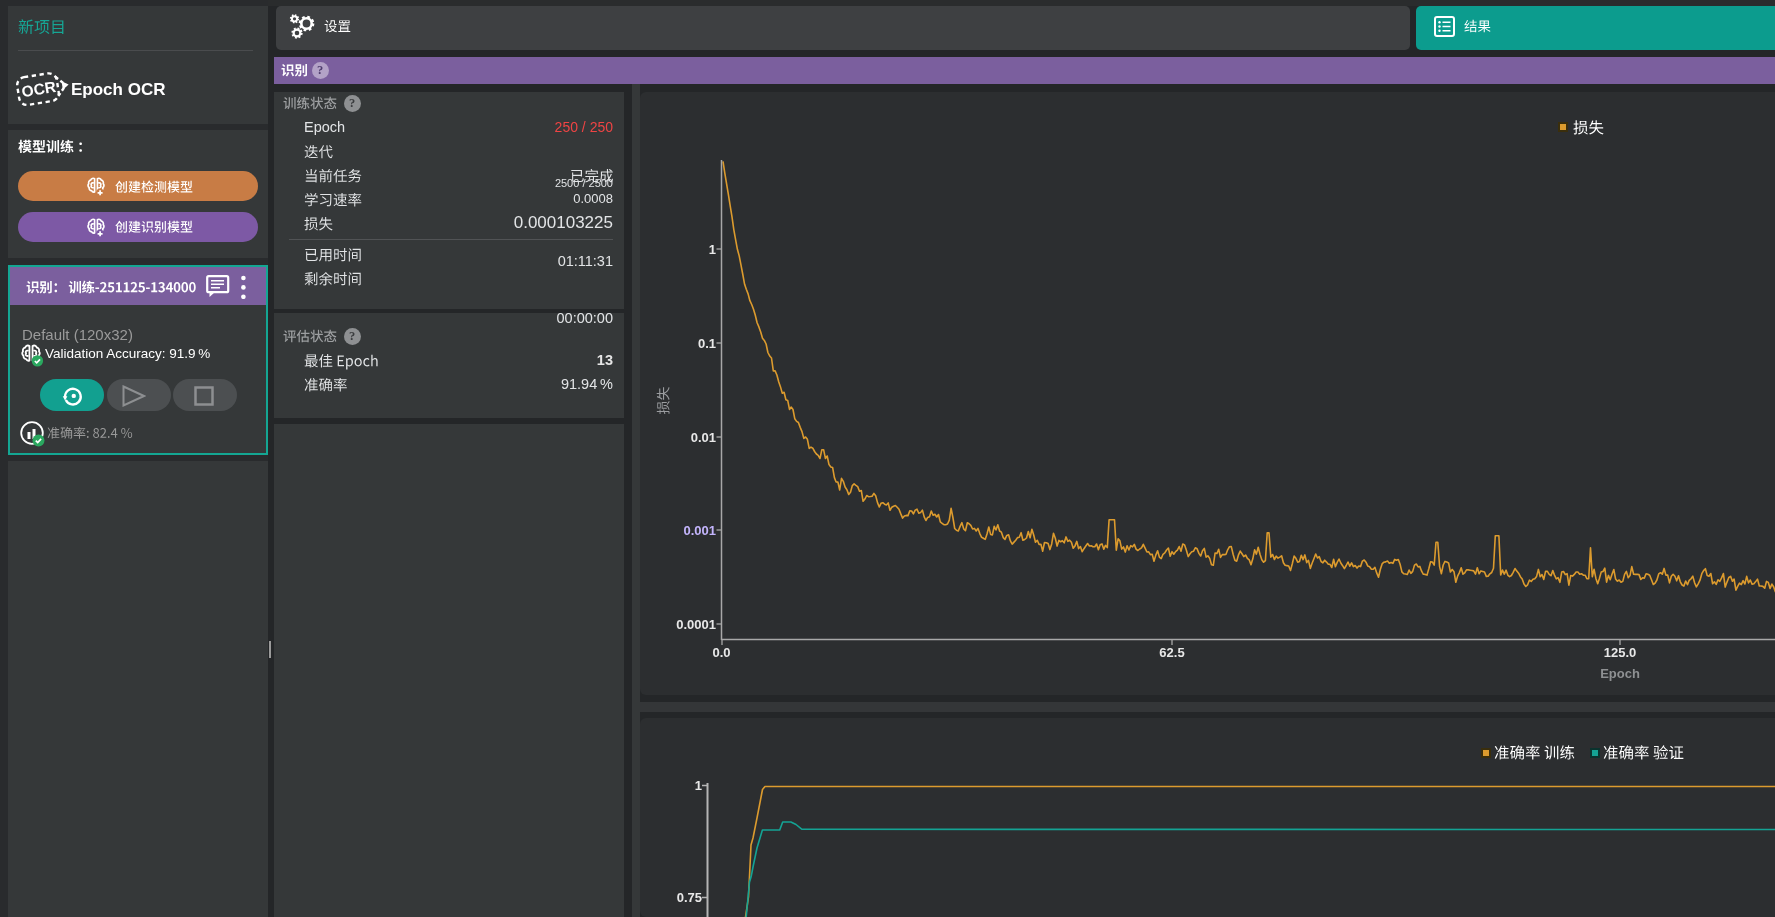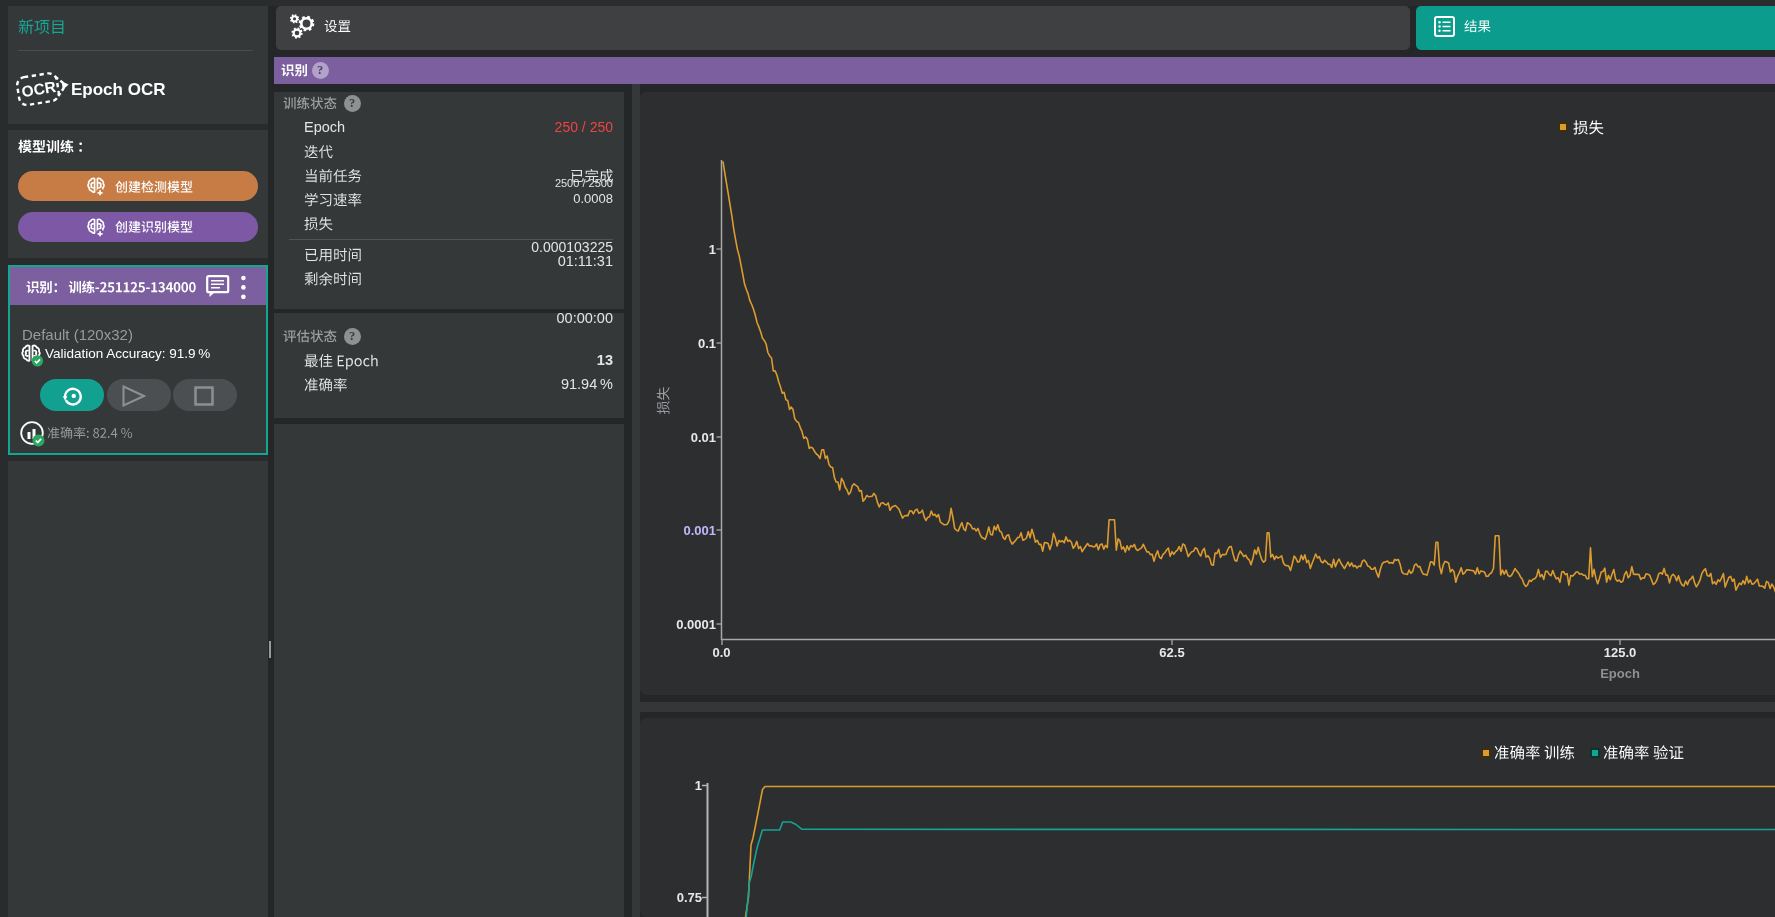--- a/index.html
+++ b/index.html
@@ -143,21 +143,21 @@
 <svg style="position:absolute;left:569.5px;top:165.5px;overflow:visible" width="43.5" height="19.5" viewBox="0 -15.2 43.5 19.5">
       <path fill="#e2e4e6" d="M1.3 -11.3V-10.2H10.8V-6.4H3.2V-8.8H2.1V-1.5C2.1 0.3 2.9 0.8 5.2 0.8C5.8 0.8 10.1 0.8 10.7 0.8C13.1 0.8 13.5 -0.0 13.8 -2.7C13.5 -2.8 13.0 -3.0 12.7 -3.2C12.5 -0.8 12.3 -0.3 10.7 -0.3C9.7 -0.3 5.9 -0.3 5.1 -0.3C3.6 -0.3 3.2 -0.5 3.2 -1.5V-5.3H10.8V-4.6H12.0V-11.3Z M17.8 -7.9V-6.9H25.7V-7.9ZM15.3 -5.2V-4.2H19.2C19.0 -1.6 18.4 -0.4 15.1 0.3C15.3 0.5 15.6 0.9 15.7 1.2C19.3 0.4 20.1 -1.2 20.3 -4.2H22.9V-0.6C22.9 0.6 23.2 0.9 24.6 0.9C24.8 0.9 26.5 0.9 26.8 0.9C27.9 0.9 28.2 0.4 28.4 -1.6C28.1 -1.7 27.6 -1.8 27.4 -2.0C27.3 -0.3 27.2 -0.1 26.7 -0.1C26.3 -0.1 25.0 -0.1 24.7 -0.1C24.1 -0.1 24.0 -0.1 24.0 -0.6V-4.2H28.2V-5.2ZM20.6 -12.0C20.9 -11.5 21.1 -11.0 21.3 -10.5H15.7V-7.3H16.8V-9.5H26.7V-7.3H27.8V-10.5H22.6C22.4 -11.0 22.0 -11.8 21.7 -12.3Z M36.9 -12.2C36.9 -11.3 36.9 -10.5 37.0 -9.7H30.9V-5.6C30.9 -3.8 30.7 -1.2 29.5 0.5C29.8 0.7 30.2 1.0 30.4 1.3C31.8 -0.7 32.0 -3.6 32.0 -5.6V-5.7H34.6C34.6 -3.2 34.5 -2.3 34.3 -2.1C34.2 -2.0 34.1 -1.9 33.9 -1.9C33.6 -1.9 33.0 -1.9 32.3 -2.0C32.5 -1.7 32.6 -1.3 32.6 -1.0C33.3 -0.9 34.0 -0.9 34.4 -1.0C34.8 -1.0 35.0 -1.1 35.2 -1.4C35.6 -1.8 35.6 -3.0 35.7 -6.3C35.7 -6.4 35.7 -6.7 35.7 -6.7H32.0V-8.7H37.0C37.2 -6.3 37.6 -4.2 38.1 -2.5C37.1 -1.4 36.0 -0.5 34.7 0.2C35.0 0.4 35.4 0.9 35.5 1.1C36.7 0.4 37.7 -0.4 38.5 -1.3C39.2 0.2 40.1 1.1 41.2 1.1C42.3 1.1 42.7 0.3 42.9 -2.1C42.6 -2.2 42.2 -2.5 42.0 -2.7C41.9 -0.8 41.7 -0.1 41.3 -0.1C40.5 -0.1 39.9 -0.9 39.4 -2.3C40.4 -3.7 41.3 -5.4 41.9 -7.2L40.8 -7.5C40.4 -6.1 39.7 -4.7 38.9 -3.6C38.6 -5.0 38.3 -6.7 38.1 -8.7H42.8V-9.7H38.1C38.0 -10.5 38.0 -11.3 38.0 -12.2ZM38.7 -11.5C39.7 -11.0 40.8 -10.2 41.3 -9.7L42.0 -10.5C41.4 -11.0 40.3 -11.7 39.4 -12.1Z"></path>
     </svg>
 <svg style="position:absolute;left:304.0px;top:189.5px;overflow:visible" width="58.0" height="19.5" viewBox="0 -15.2 58.0 19.5">
       <path fill="#e2e4e6" d="M6.7 -5.0V-4.0H0.9V-3.0H6.7V-0.2C6.7 0.0 6.6 0.1 6.3 0.1C6.0 0.1 5.0 0.1 3.9 0.1C4.1 0.4 4.3 0.8 4.4 1.1C5.7 1.1 6.5 1.1 7.1 0.9C7.6 0.8 7.8 0.5 7.8 -0.2V-3.0H13.7V-4.0H7.8V-4.6C9.1 -5.1 10.4 -6.0 11.4 -6.8L10.7 -7.3L10.4 -7.3H3.3V-6.3H9.2C8.5 -5.8 7.5 -5.3 6.7 -5.0ZM6.1 -11.9C6.6 -11.3 7.0 -10.4 7.2 -9.8H4.1L4.6 -10.0C4.4 -10.6 3.8 -11.4 3.2 -12.0L2.3 -11.6C2.8 -11.1 3.3 -10.3 3.6 -9.8H1.2V-6.9H2.2V-8.8H12.4V-6.9H13.5V-9.8H11.1C11.5 -10.4 12.0 -11.1 12.5 -11.7L11.4 -12.1C11.0 -11.4 10.4 -10.5 9.9 -9.8H7.5L8.3 -10.1C8.1 -10.7 7.6 -11.6 7.1 -12.3Z M17.8 -8.2C19.2 -7.3 20.9 -5.9 21.7 -5.1L22.5 -6.0C21.6 -6.8 19.9 -8.0 18.6 -8.9ZM16.0 -1.9 16.4 -0.9C18.6 -1.6 21.9 -2.8 24.9 -3.8L24.7 -4.8C21.5 -3.7 18.1 -2.6 16.0 -1.9ZM16.2 -11.1V-10.1H26.3C26.2 -3.4 26.1 -0.7 25.6 -0.2C25.4 -0.0 25.3 0.0 25.0 0.0C24.6 0.0 23.7 0.0 22.7 -0.1C22.9 0.2 23.0 0.7 23.1 1.0C23.9 1.0 24.8 1.1 25.4 1.0C25.9 1.0 26.3 0.8 26.6 0.3C27.2 -0.4 27.3 -2.9 27.4 -10.5C27.4 -10.7 27.4 -11.1 27.4 -11.1Z M30.0 -11.0C30.8 -10.3 31.8 -9.2 32.2 -8.5L33.1 -9.2C32.6 -9.8 31.6 -10.9 30.8 -11.6ZM32.9 -7.0H29.7V-6.0H31.8V-1.5C31.1 -1.2 30.4 -0.6 29.6 0.1L30.3 1.0C31.1 0.1 31.8 -0.6 32.3 -0.6C32.7 -0.6 33.1 -0.2 33.7 0.2C34.8 0.7 36.0 0.9 37.7 0.9C39.1 0.9 41.6 0.8 42.6 0.7C42.7 0.4 42.8 -0.1 42.9 -0.3C41.5 -0.2 39.4 -0.1 37.7 -0.1C36.2 -0.1 34.9 -0.2 34.0 -0.7C33.5 -1.0 33.1 -1.3 32.9 -1.4ZM35.2 -7.7H37.5V-5.8H35.2ZM38.6 -7.7H41.0V-5.8H38.6ZM37.5 -12.2V-10.7H33.6V-9.7H37.5V-8.5H34.2V-4.9H37.0C36.2 -3.7 34.8 -2.5 33.4 -2.0C33.7 -1.8 34.0 -1.4 34.1 -1.1C35.3 -1.8 36.6 -2.9 37.5 -4.1V-0.7H38.6V-4.1C39.8 -3.2 41.1 -2.1 41.8 -1.4L42.5 -2.1C41.7 -2.9 40.2 -4.0 38.9 -4.9H42.0V-8.5H38.6V-9.7H42.7V-10.7H38.6V-12.2Z M55.5 -9.3C55.0 -8.7 54.1 -7.9 53.5 -7.5L54.3 -6.9C54.9 -7.4 55.8 -8.1 56.4 -8.8ZM44.3 -4.9 44.9 -4.0C45.8 -4.5 47.0 -5.1 48.1 -5.7L47.9 -6.5C46.6 -5.9 45.2 -5.3 44.3 -4.9ZM44.7 -8.7C45.5 -8.2 46.5 -7.5 46.9 -7.0L47.7 -7.6C47.2 -8.1 46.3 -8.8 45.5 -9.3ZM53.3 -5.9C54.3 -5.3 55.6 -4.4 56.2 -3.9L57.0 -4.5C56.3 -5.1 55.1 -5.9 54.1 -6.5ZM44.2 -2.9V-1.9H50.2V1.2H51.3V-1.9H57.3V-2.9H51.3V-4.1H50.2V-2.9ZM49.8 -12.0C50.0 -11.7 50.3 -11.3 50.5 -10.9H44.5V-9.9H49.9C49.4 -9.2 48.9 -8.6 48.7 -8.4C48.5 -8.1 48.3 -8.0 48.1 -7.9C48.2 -7.7 48.3 -7.2 48.4 -7.0C48.6 -7.1 48.9 -7.2 50.6 -7.3C49.9 -6.6 49.3 -6.0 49.0 -5.8C48.5 -5.4 48.1 -5.1 47.8 -5.1C47.9 -4.8 48.1 -4.3 48.1 -4.1C48.4 -4.2 48.9 -4.3 52.7 -4.7C52.9 -4.4 53.0 -4.1 53.1 -3.9L54.0 -4.3C53.7 -5.0 53.0 -6.0 52.3 -6.8L51.5 -6.4C51.7 -6.1 52.0 -5.8 52.2 -5.5L49.6 -5.3C50.9 -6.3 52.2 -7.6 53.3 -8.9L52.5 -9.4C52.2 -9.0 51.8 -8.6 51.5 -8.2L49.6 -8.1C50.1 -8.6 50.6 -9.2 51.0 -9.9H57.1V-10.9H51.8C51.5 -11.3 51.2 -11.9 50.9 -12.3Z"></path>
     </svg>
 <div style="position:absolute;right:1162px;top:189.2px;line-height:20.5px;font-size:13px;color:#e2e4e6;font-weight:normal;white-space:nowrap;">0.0008</div>
 <svg style="position:absolute;left:304.0px;top:213.5px;overflow:visible" width="29.0" height="19.5" viewBox="0 -15.2 29.0 19.5">
       <path fill="#e2e4e6" d="M7.4 -10.8H11.4V-8.9H7.4ZM6.3 -11.6V-8.1H12.5V-11.6ZM8.9 -5.1V-3.7C8.9 -2.5 8.6 -0.9 4.6 0.2C4.9 0.4 5.2 0.8 5.3 1.1C9.4 -0.2 9.9 -2.2 9.9 -3.7V-5.1ZM9.9 -1.1C11.1 -0.4 12.6 0.6 13.3 1.2L14.0 0.4C13.2 -0.2 11.7 -1.1 10.6 -1.8ZM5.9 -7.0V-1.8H6.9V-6.1H11.9V-1.8H13.0V-7.0ZM2.4 -12.2V-9.3H0.6V-8.2H2.4V-4.9C1.7 -4.6 1.0 -4.4 0.4 -4.3L0.6 -3.2L2.4 -3.8V-0.2C2.4 -0.0 2.4 0.0 2.2 0.0C2.0 0.0 1.4 0.0 0.8 0.0C0.9 0.3 1.1 0.8 1.1 1.1C2.1 1.1 2.6 1.1 3.0 0.9C3.4 0.7 3.5 0.4 3.5 -0.2V-4.2L5.3 -4.7L5.2 -5.7L3.5 -5.2V-8.2H5.2V-9.3H3.5V-12.2Z M21.1 -12.2V-9.6H18.3C18.6 -10.3 18.9 -11.0 19.1 -11.7L17.9 -12.0C17.4 -10.0 16.5 -8.1 15.4 -6.8C15.6 -6.7 16.2 -6.4 16.4 -6.3C16.9 -6.9 17.4 -7.7 17.8 -8.5H21.1V-7.7C21.1 -7.0 21.1 -6.3 21.0 -5.7H15.3V-4.6H20.7C20.1 -2.7 18.6 -1.0 15.1 0.2C15.3 0.4 15.7 0.9 15.8 1.2C19.5 -0.1 21.1 -2.0 21.8 -4.1C22.9 -1.4 24.8 0.4 27.9 1.2C28.0 0.9 28.3 0.4 28.6 0.2C25.6 -0.5 23.7 -2.1 22.7 -4.6H28.2V-5.7H22.1C22.2 -6.3 22.2 -7.0 22.2 -7.7V-8.5H27.0V-9.6H22.2V-12.2Z"></path>
     </svg>
-<div style="position:absolute;right:1162px;top:213.2px;line-height:20.5px;font-size:14px;color:#e2e4e6;font-weight:normal;white-space:nowrap;margin-top:24px;">0.000103225</div>
+<div style="position:absolute;right:1162px;top:213.2px;line-height:20.5px;font-size:17px;color:#e2e4e6;font-weight:normal;white-space:nowrap;">0.000103225</div>
 <div style="position:absolute;left:289px;top:239px;width:324px;height:1px;background:#515355"></div>
 <svg style="position:absolute;left:304.0px;top:244.5px;overflow:visible" width="58.0" height="19.5" viewBox="0 -15.2 58.0 19.5">
       <path fill="#e2e4e6" d="M1.3 -11.3V-10.2H10.8V-6.4H3.2V-8.8H2.1V-1.5C2.1 0.3 2.9 0.8 5.2 0.8C5.8 0.8 10.1 0.8 10.7 0.8C13.1 0.8 13.5 -0.0 13.8 -2.7C13.5 -2.8 13.0 -3.0 12.7 -3.2C12.5 -0.8 12.3 -0.3 10.7 -0.3C9.7 -0.3 5.9 -0.3 5.1 -0.3C3.6 -0.3 3.2 -0.5 3.2 -1.5V-5.3H10.8V-4.6H12.0V-11.3Z M16.7 -11.2V-5.9C16.7 -3.9 16.6 -1.3 15.0 0.5C15.2 0.7 15.6 1.0 15.8 1.2C16.9 0.0 17.4 -1.7 17.6 -3.3H21.3V1.0H22.4V-3.3H26.3V-0.3C26.3 -0.1 26.2 0.0 25.9 0.0C25.6 0.1 24.6 0.1 23.6 0.0C23.8 0.3 23.9 0.8 24.0 1.1C25.4 1.1 26.2 1.1 26.7 0.9C27.2 0.7 27.4 0.4 27.4 -0.3V-11.2ZM17.8 -10.1H21.3V-7.8H17.8ZM26.3 -10.1V-7.8H22.4V-10.1ZM17.8 -6.8H21.3V-4.3H17.7C17.8 -4.9 17.8 -5.4 17.8 -5.9ZM26.3 -6.8V-4.3H22.4V-6.8Z M35.9 -6.6C36.6 -5.4 37.6 -3.9 38.1 -3.0L39.0 -3.6C38.6 -4.5 37.6 -5.9 36.8 -7.0ZM33.7 -5.8V-2.5H31.2V-5.8ZM33.7 -6.8H31.2V-10.0H33.7ZM30.2 -11.0V-0.4H31.2V-1.5H34.7V-11.0ZM40.1 -12.1V-9.3H35.4V-8.2H40.1V-0.5C40.1 -0.2 40.0 -0.1 39.7 -0.1C39.4 -0.1 38.3 -0.1 37.1 -0.1C37.3 0.2 37.5 0.7 37.6 1.0C39.0 1.0 39.9 1.0 40.5 0.8C41.0 0.6 41.2 0.3 41.2 -0.5V-8.2H42.9V-9.3H41.2V-12.1Z M44.8 -8.9V1.2H45.9V-8.9ZM45.0 -11.5C45.7 -10.8 46.5 -9.9 46.8 -9.3L47.7 -9.9C47.3 -10.5 46.6 -11.4 45.9 -12.0ZM49.0 -4.3H52.5V-2.3H49.0ZM49.0 -7.1H52.5V-5.2H49.0ZM48.0 -8.0V-1.4H53.5V-8.0ZM48.6 -11.4V-10.3H55.6V-0.2C55.6 0.0 55.6 0.1 55.4 0.1C55.2 0.1 54.6 0.1 54.0 0.1C54.1 0.4 54.3 0.8 54.3 1.1C55.2 1.1 55.8 1.1 56.2 0.9C56.6 0.7 56.7 0.4 56.7 -0.2V-11.4Z"></path>
     </svg>
 <div style="position:absolute;right:1162px;top:244.2px;line-height:20.5px;font-size:14.5px;color:#e2e4e6;font-weight:normal;white-space:nowrap;margin-top:7px;">01:11:31</div>
 <svg style="position:absolute;left:304.0px;top:268.5px;overflow:visible" width="58.0" height="19.5" viewBox="0 -15.2 58.0 19.5">
       <path fill="#e2e4e6" d="M10.0 -10.4V-2.4H11.0V-10.4ZM12.3 -12.0V-0.2C12.3 0.0 12.2 0.1 11.9 0.1C11.7 0.1 11.0 0.1 10.1 0.1C10.3 0.4 10.4 0.8 10.5 1.1C11.6 1.1 12.3 1.1 12.7 0.9C13.2 0.8 13.3 0.4 13.3 -0.2V-12.0ZM0.8 -4.6 1.1 -3.8 2.8 -4.3V-3.4H3.7V-8.0H2.8V-7.0H1.0V-6.2H2.8V-5.1C2.0 -4.9 1.4 -4.7 0.8 -4.6ZM7.9 -12.1C6.4 -11.6 3.6 -11.3 1.2 -11.2C1.3 -11.0 1.5 -10.6 1.5 -10.3C2.5 -10.4 3.5 -10.5 4.5 -10.6V-9.3H0.8V-8.4H4.5V-4.0C3.6 -2.5 2.0 -0.9 0.6 -0.1C0.8 0.0 1.2 0.4 1.3 0.7C2.4 -0.0 3.6 -1.2 4.5 -2.5V1.1H5.6V-2.7C6.6 -1.9 7.9 -0.8 8.5 -0.3L9.1 -1.2C8.5 -1.6 6.5 -3.1 5.6 -3.7V-8.4H9.3V-9.3H5.6V-10.7C6.7 -10.8 7.8 -11.0 8.7 -11.3ZM6.4 -8.0V-4.5C6.4 -3.7 6.6 -3.5 7.4 -3.5C7.5 -3.5 8.3 -3.5 8.4 -3.5C9.0 -3.5 9.3 -3.8 9.3 -4.9C9.1 -5.0 8.8 -5.1 8.6 -5.2C8.6 -4.3 8.5 -4.2 8.3 -4.2C8.1 -4.2 7.6 -4.2 7.5 -4.2C7.3 -4.2 7.2 -4.2 7.2 -4.5V-5.7C7.8 -5.9 8.6 -6.3 9.1 -6.7L8.5 -7.3C8.2 -7.0 7.7 -6.7 7.2 -6.5V-8.0Z M23.9 -2.5C25.0 -1.6 26.3 -0.3 27.0 0.6L27.9 -0.1C27.3 -0.9 25.9 -2.1 24.8 -3.0ZM18.5 -3.0C17.7 -1.9 16.5 -0.8 15.3 -0.1C15.6 0.1 16.0 0.4 16.2 0.6C17.3 -0.2 18.6 -1.4 19.5 -2.6ZM21.8 -12.3C20.2 -10.3 17.4 -8.3 14.9 -7.2C15.1 -7.0 15.4 -6.6 15.6 -6.3C16.4 -6.7 17.2 -7.2 18.0 -7.7V-6.7H21.2V-4.9H15.9V-3.9H21.2V-0.2C21.2 0.1 21.2 0.1 20.9 0.1C20.7 0.1 19.9 0.1 19.0 0.1C19.2 0.4 19.4 0.9 19.4 1.2C20.6 1.2 21.3 1.1 21.8 1.0C22.2 0.8 22.4 0.5 22.4 -0.1V-3.9H27.7V-4.9H22.4V-6.7H25.5V-7.7H18.1C19.4 -8.6 20.7 -9.7 21.7 -10.8C23.6 -8.8 25.6 -7.6 27.9 -6.5C28.1 -6.8 28.4 -7.2 28.7 -7.4C26.2 -8.4 24.1 -9.6 22.4 -11.5L22.6 -11.8Z M35.9 -6.6C36.6 -5.4 37.6 -3.9 38.1 -3.0L39.0 -3.6C38.6 -4.5 37.6 -5.9 36.8 -7.0ZM33.7 -5.8V-2.5H31.2V-5.8ZM33.7 -6.8H31.2V-10.0H33.7ZM30.2 -11.0V-0.4H31.2V-1.5H34.7V-11.0ZM40.1 -12.1V-9.3H35.4V-8.2H40.1V-0.5C40.1 -0.2 40.0 -0.1 39.7 -0.1C39.4 -0.1 38.3 -0.1 37.1 -0.1C37.3 0.2 37.5 0.7 37.6 1.0C39.0 1.0 39.9 1.0 40.5 0.8C41.0 0.6 41.2 0.3 41.2 -0.5V-8.2H42.9V-9.3H41.2V-12.1Z M44.8 -8.9V1.2H45.9V-8.9ZM45.0 -11.5C45.7 -10.8 46.5 -9.9 46.8 -9.3L47.7 -9.9C47.3 -10.5 46.6 -11.4 45.9 -12.0ZM49.0 -4.3H52.5V-2.3H49.0ZM49.0 -7.1H52.5V-5.2H49.0ZM48.0 -8.0V-1.4H53.5V-8.0ZM48.6 -11.4V-10.3H55.6V-0.2C55.6 0.0 55.6 0.1 55.4 0.1C55.2 0.1 54.6 0.1 54.0 0.1C54.1 0.4 54.3 0.8 54.3 1.1C55.2 1.1 55.8 1.1 56.2 0.9C56.6 0.7 56.7 0.4 56.7 -0.2V-11.4Z"></path>
     </svg>
 <div style="position:absolute;right:1162px;top:268.2px;line-height:20.5px;font-size:14.5px;color:#e2e4e6;font-weight:normal;white-space:nowrap;margin-top:40px;">00:00:00</div>
 <svg style="position:absolute;left:283.0px;top:326.7px;overflow:visible" width="54.0" height="18.2" viewBox="0 -14.2 54.0 18.2">

